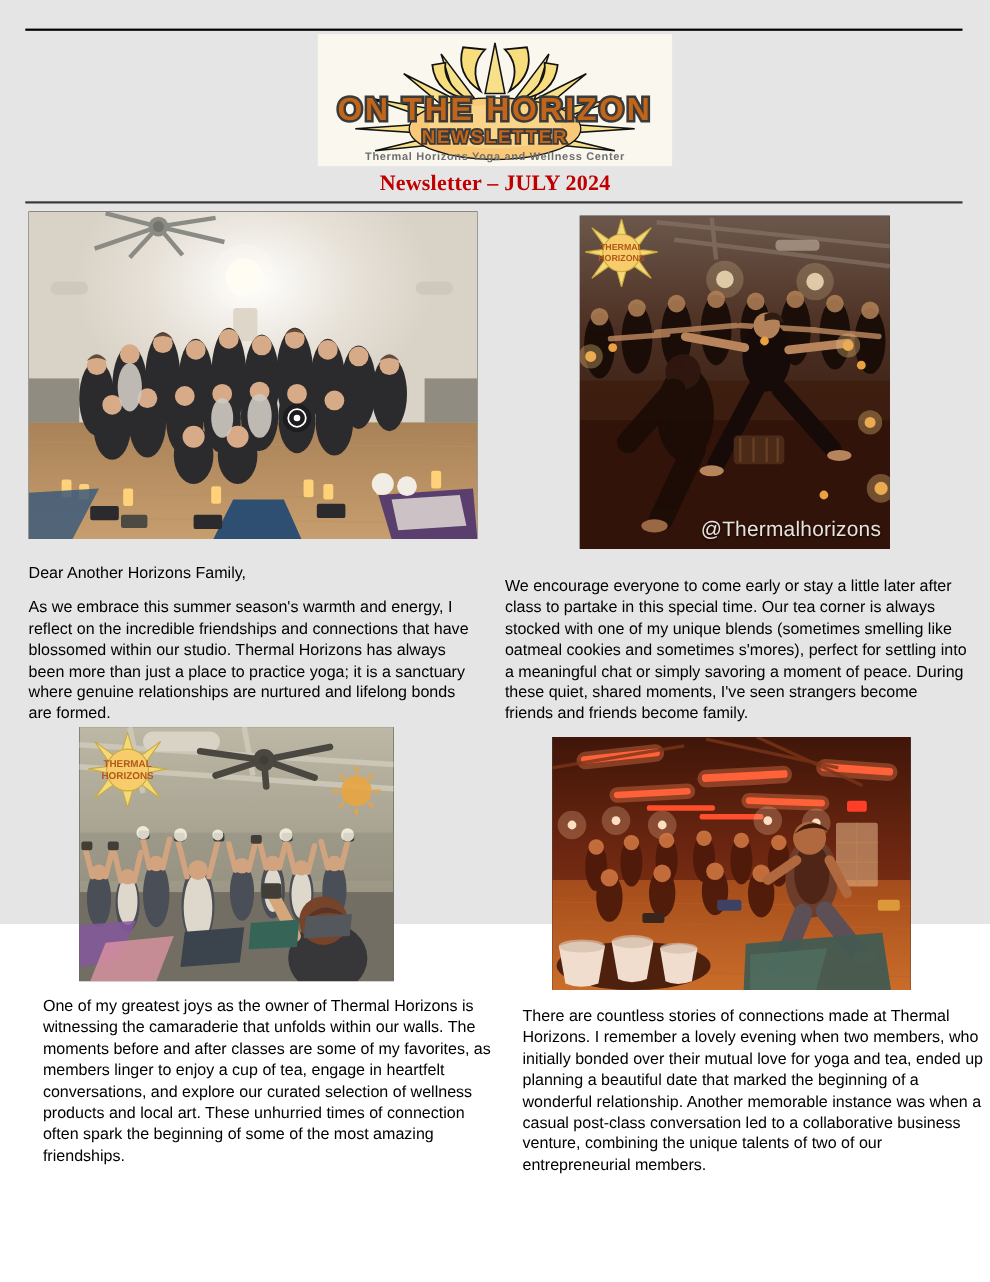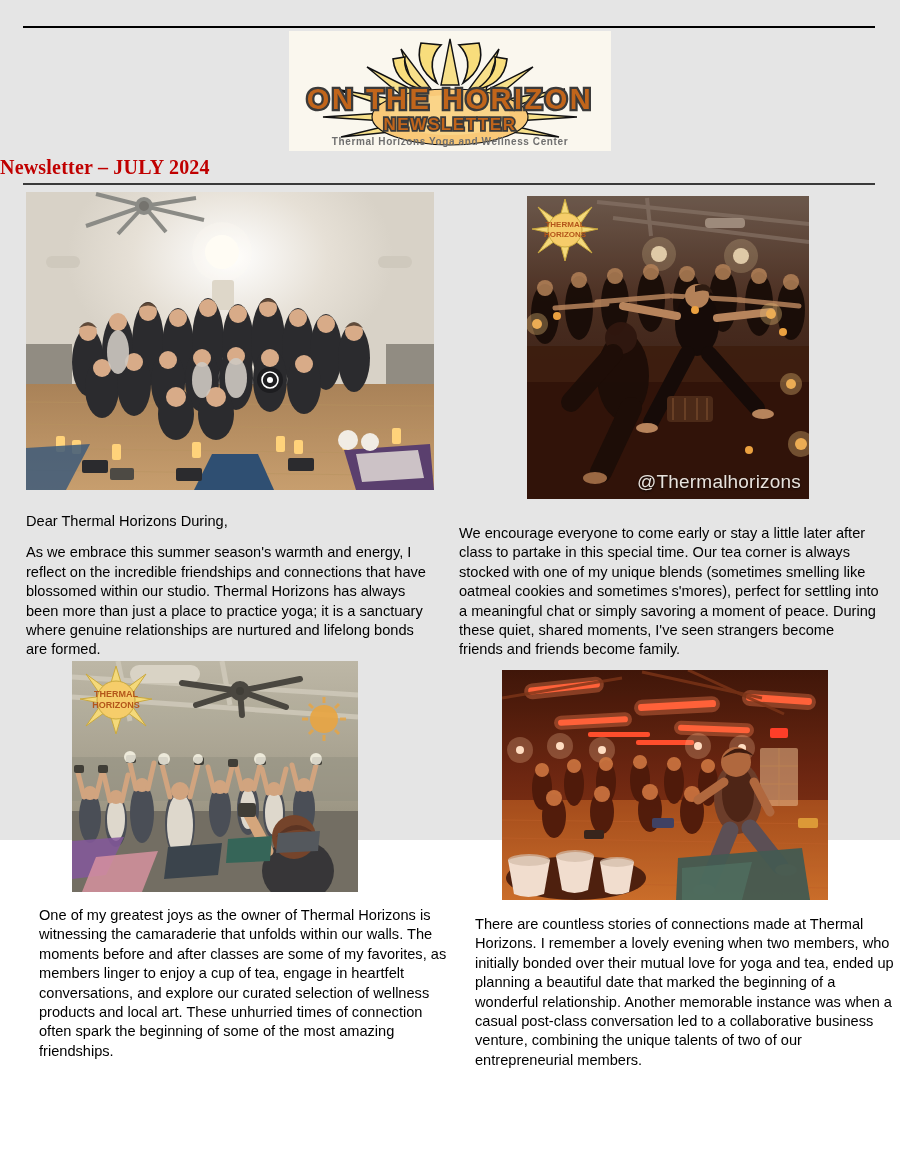--- a/index.html
+++ b/index.html
@@ -50,21 +50,21 @@
     background: #faf7ee;
     overflow: hidden;
   }
   .logo-svg { display: block; width: 322px; height: 120px; }
 
   .newsletter-title {
     position: absolute;
     left: 0;
     top: 156px;
     width: 900px;
-    text-align: left;
+    text-align: center;
     font-family: "Liberation Serif", serif;
     font-weight: bold;
     font-size: 20px;
     letter-spacing: 0.2px;
     color: #c00000;
   }
 
   
   .photo {
     position: absolute;
@@ -674,21 +674,21 @@
       </g>
 
       <rect x="150" y="148" width="22" height="10" rx="2" fill="#2a3f6b"></rect>
       <rect x="82" y="160" width="20" height="9" rx="2" fill="#23201c"></rect>
       <rect x="296" y="148" width="20" height="10" rx="2" fill="#d8a13a"></rect>
       <rect x="0" y="0" width="326" height="230" fill="#ff5a20" opacity="0.10"></rect>
     </svg>
   </div>
 
   <div class="col-text" id="left-col-upper">
-    <p>Dear Thermal Horizons During,</p>
+    <p>Dear Another Horizons Family,</p>
     <p>As we embrace this summer season's warmth and energy, I reflect on the incredible friendships and connections that have blossomed within our studio. Thermal Horizons has always been more than just a place to practice yoga; it is a sanctuary where genuine relationships are nurtured and lifelong bonds are formed.</p>
   </div>
 
   <div class="col-text" id="right-col-upper">
     <p>We encourage everyone to come early or stay a little later after class to partake in this special time. Our tea corner is always stocked with one of my unique blends (sometimes smelling like oatmeal cookies and sometimes s'mores), perfect for settling into a meaningful chat or simply savoring a moment of peace. During these quiet, shared moments, I've seen strangers become friends and friends become family.</p>
   </div>
 
   <div class="col-text" id="left-col-lower">
     <p>One of my greatest joys as the owner of Thermal Horizons is witnessing the camaraderie that unfolds within our walls. The moments before and after classes are some of my favorites, as members linger to enjoy a cup of tea, engage in heartfelt conversations, and explore our curated selection of wellness products and local art. These unhurried times of connection often spark the beginning of some of the most amazing friendships.</p>
   </div>

